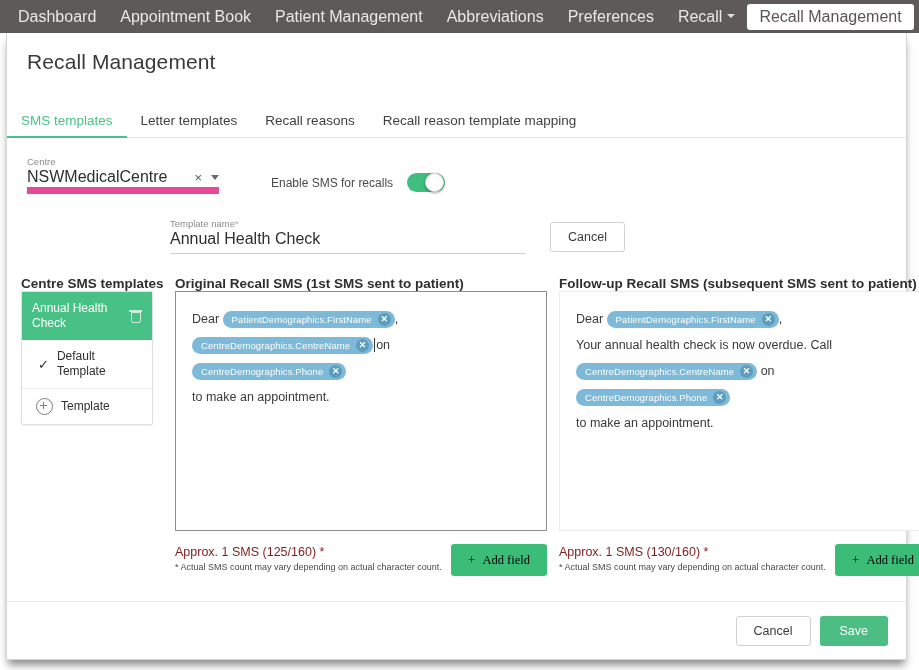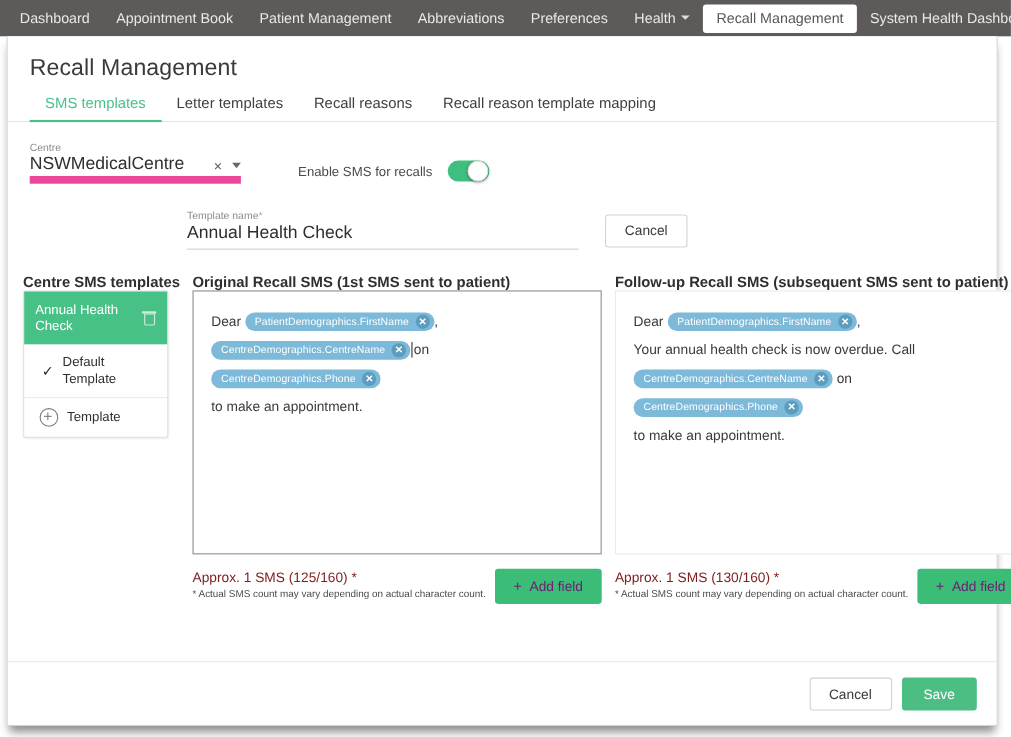--- a/index.html
+++ b/index.html
@@ -22,21 +22,21 @@
   .topnav {
     height: 33px;
     background: #5f5a5a;
     display: flex;
     align-items: center;
     padding: 0 6px;
     box-sizing: border-box;
   }
   .nav-item {
     color: #e9e7e7;
-    font-size: 13px;
+    font-size: 16px;
     padding: 6px 12px;
     white-space: nowrap;
     border-radius: 3px;
     line-height: 14px;
     cursor: pointer;
   }
   .nav-item.active {
     background: #ffffff;
     color: #5a5555;
   }
@@ -67,22 +67,21 @@
   .page-title {
     font-size: 21px;
     color: #3a3a3a;
     font-weight: 400;
     padding: 17px 0 0 20px;
     letter-spacing: .1px;
   }
 
   
   .tabs {
-    margin-top: 4px;
-    padding-left: 20px;
+    margin-top: 31px;
     display: flex;
     align-items: flex-end;
     border-bottom: 1px solid #e4e4e4;
     height: 32px;
   }
   .tab {
     font-size: 13.5px;
     color: #3f3f3f;
     padding: 0 14px 9px 14px;
     cursor: pointer;
@@ -352,27 +351,27 @@
     color: #7f1d1d;
     line-height: 16px;
   }
   .count-note {
     font-size: 9px;
     color: #4a4a4a;
     line-height: 14px;
   }
   .btn-green {
     background: #3bbd78;
-    color: #701a75;
+    color: #000000;
     border: none;
     border-radius: 3px;
     font-size: 12.5px;
     padding: 9px 17px;
     cursor: pointer;
-    font-family: Liberation Sans, sans-serif;
+    font-family: Liberation Serif, serif;
     white-space: nowrap;
     line-height: 14px;
   }
   .btn-green .plus { margin-right: 7px; font-size: 13px; }
 
   
   .bottom-sep {
     position: absolute;
     left: 0; right: 0;
     bottom: 57px;
@@ -402,21 +401,21 @@
 <body>
 
 <div class="screen">
 
   <div class="topnav">
     <div class="nav-item"><span>Dashboard</span></div>
     <div class="nav-item"><span>Appointment Book</span></div>
     <div class="nav-item"><span>Patient Management</span></div>
     <div class="nav-item"><span>Abbreviations</span></div>
     <div class="nav-item"><span>Preferences</span></div>
-    <div class="nav-item"><span>Health</span><span class="caret-down"></span></div>
+    <div class="nav-item"><span>Recall</span><span class="caret-down"></span></div>
     <div class="nav-item active"><span>Recall Management</span></div>
     <div class="nav-item"><span>System Health Dashboard</span></div>
   </div>
 
   <div class="card">
 
     <div class="page-title">Recall Management</div>
 
     <div class="tabs">
       <div class="tab active"><span>SMS templates</span></div>

